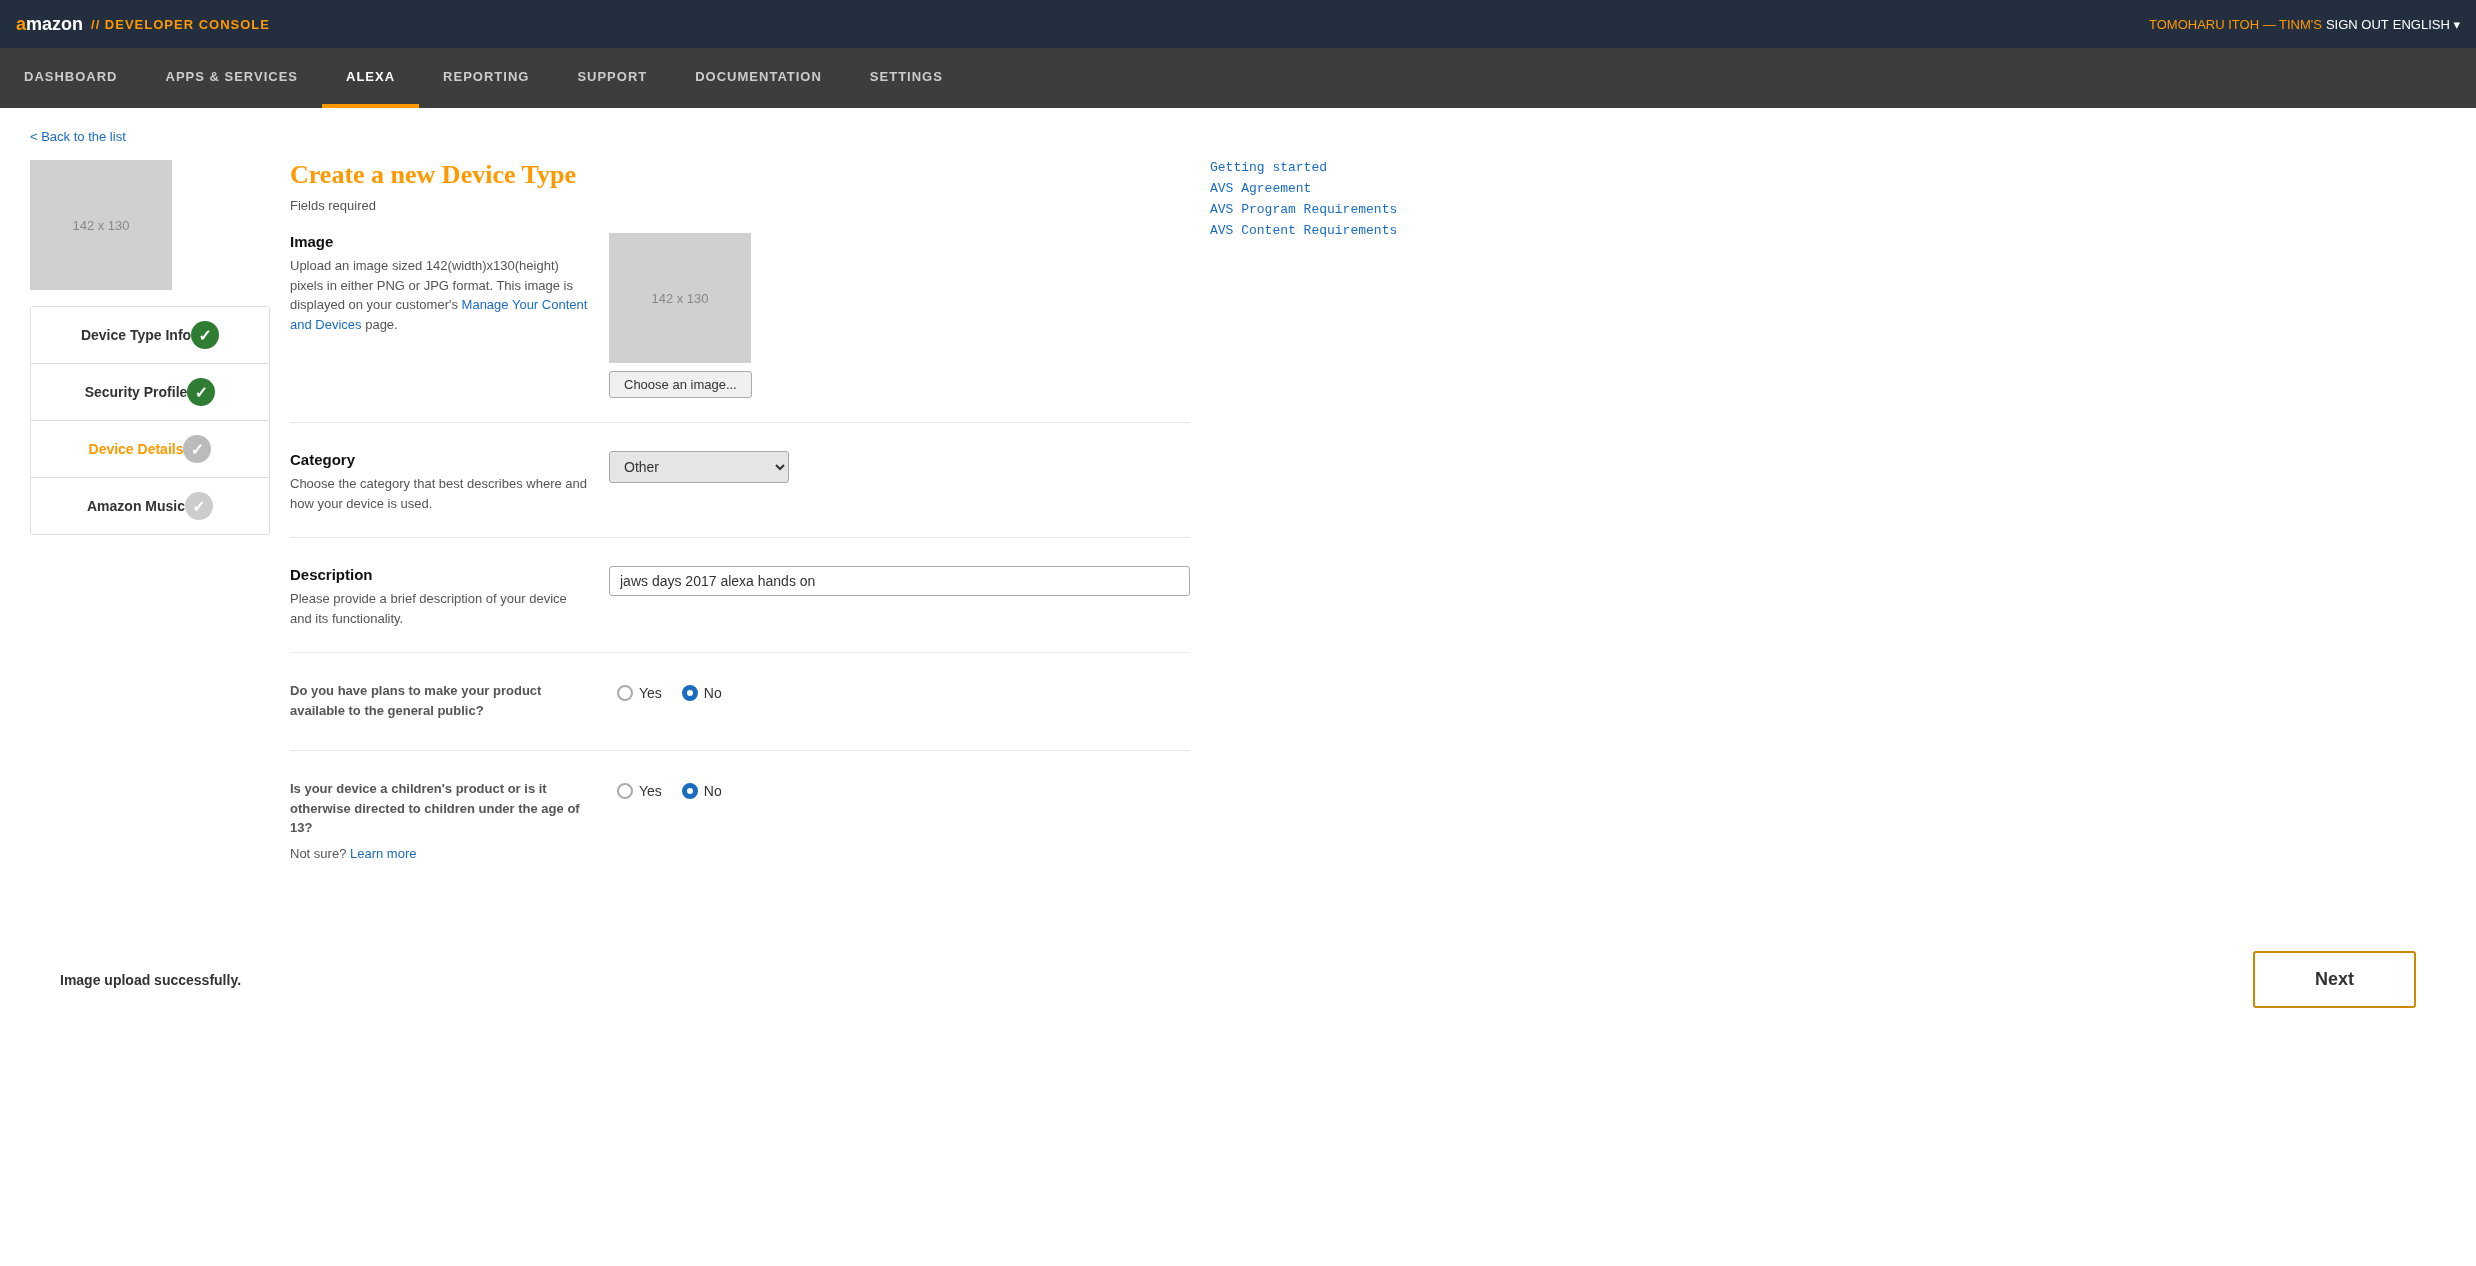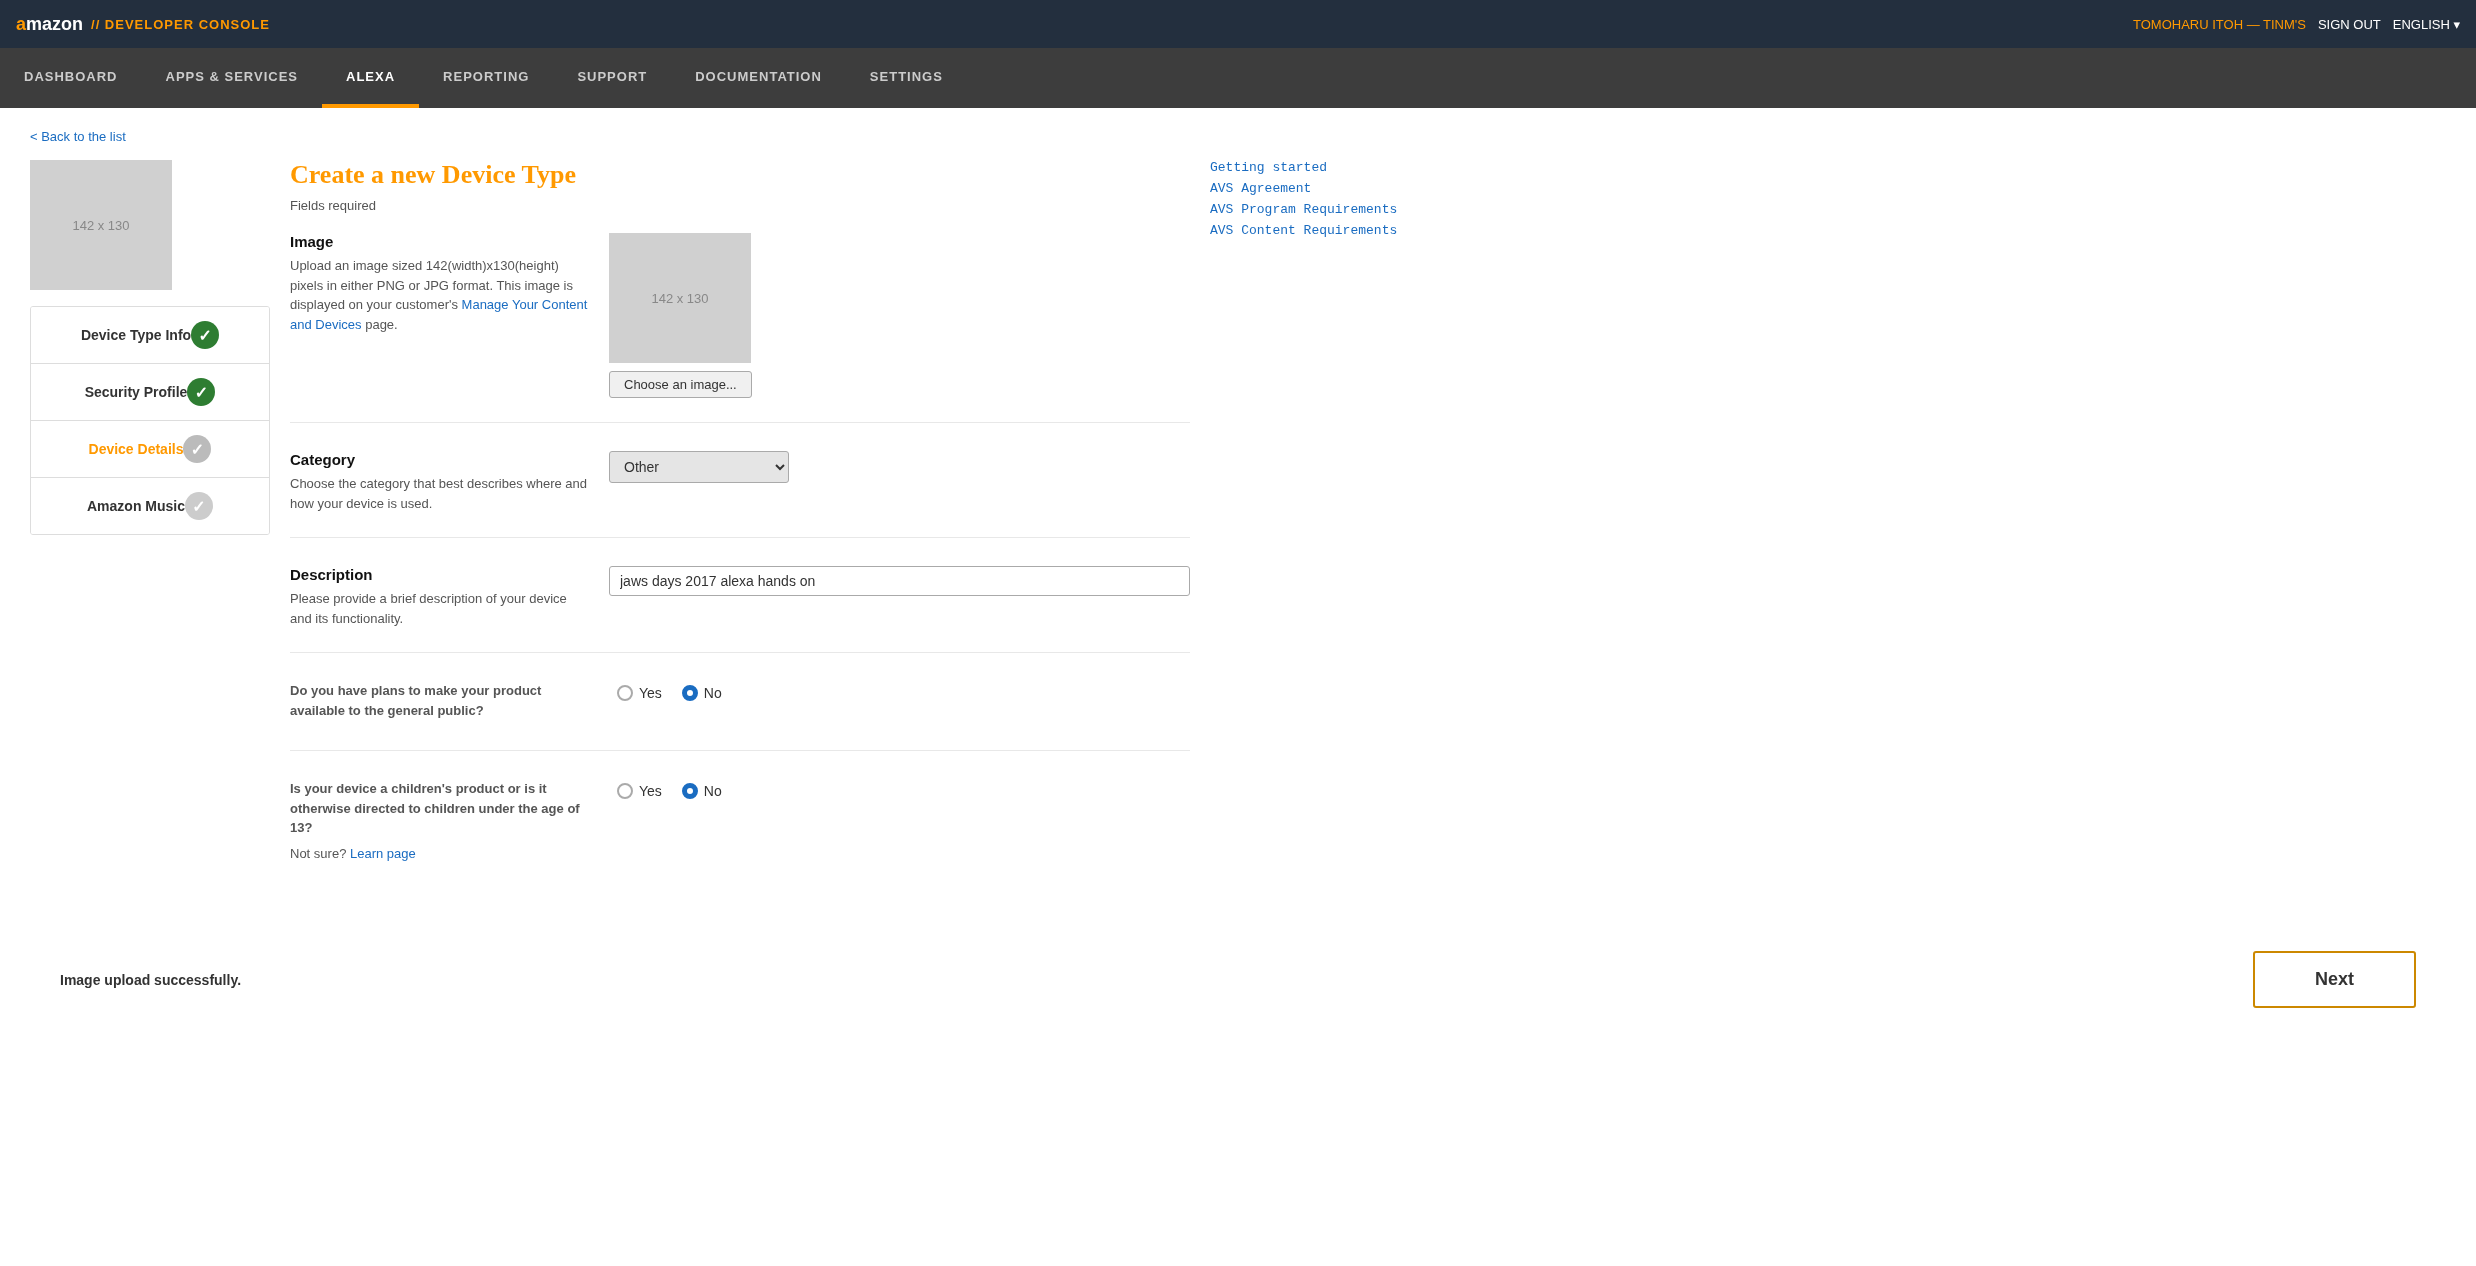--- a/index.html
+++ b/index.html
@@ -11,21 +11,21 @@
       display: flex;
       align-items: center;
       justify-content: space-between;
       padding: 0 16px;
       height: 48px;
     }
     .top-bar-left { display: flex; align-items: center; gap: 8px; }
     .amazon-logo { color: #fff; font-size: 18px; font-weight: bold; }
     .amazon-logo span { color: #ff9900; }
     .dev-console { color: #ff9900; font-size: 13px; font-weight: bold; letter-spacing: 1px; }
-    .top-bar-right { display: flex; align-items: center; gap: 12px; }
+    .top-bar-right { display: flex; align-items: center; gap: 4px; }
     .user-name { color: #ff9900; font-size: 13px; }
     .sign-out { color: #fff; font-size: 13px; cursor: pointer; }
     .lang { color: #fff; font-size: 13px; cursor: pointer; }
 
     
     .nav-bar {
       background: #3d3d3d;
       display: flex;
       align-items: stretch;
       height: 60px;
@@ -413,21 +413,21 @@
             </label>
           </div>
         </div>
       </div>
 
       <div class="form-section">
         <div class="form-label-col">
           <p class="question-text">Is your device a children's product or is it otherwise directed to children under the age of 13?</p>
           <p class="question-sub">
             <span>Not sure?</span>
-            <a href="#">Learn page</a>
+            <a href="#">Learn more</a>
           </p>
         </div>
         <div class="form-control-col">
           <div class="radio-group">
             <label class="radio-label">
               <div class="radio-custom"></div>
               <span>Yes</span>
             </label>
             <label class="radio-label">
               <div class="radio-custom selected"></div>

